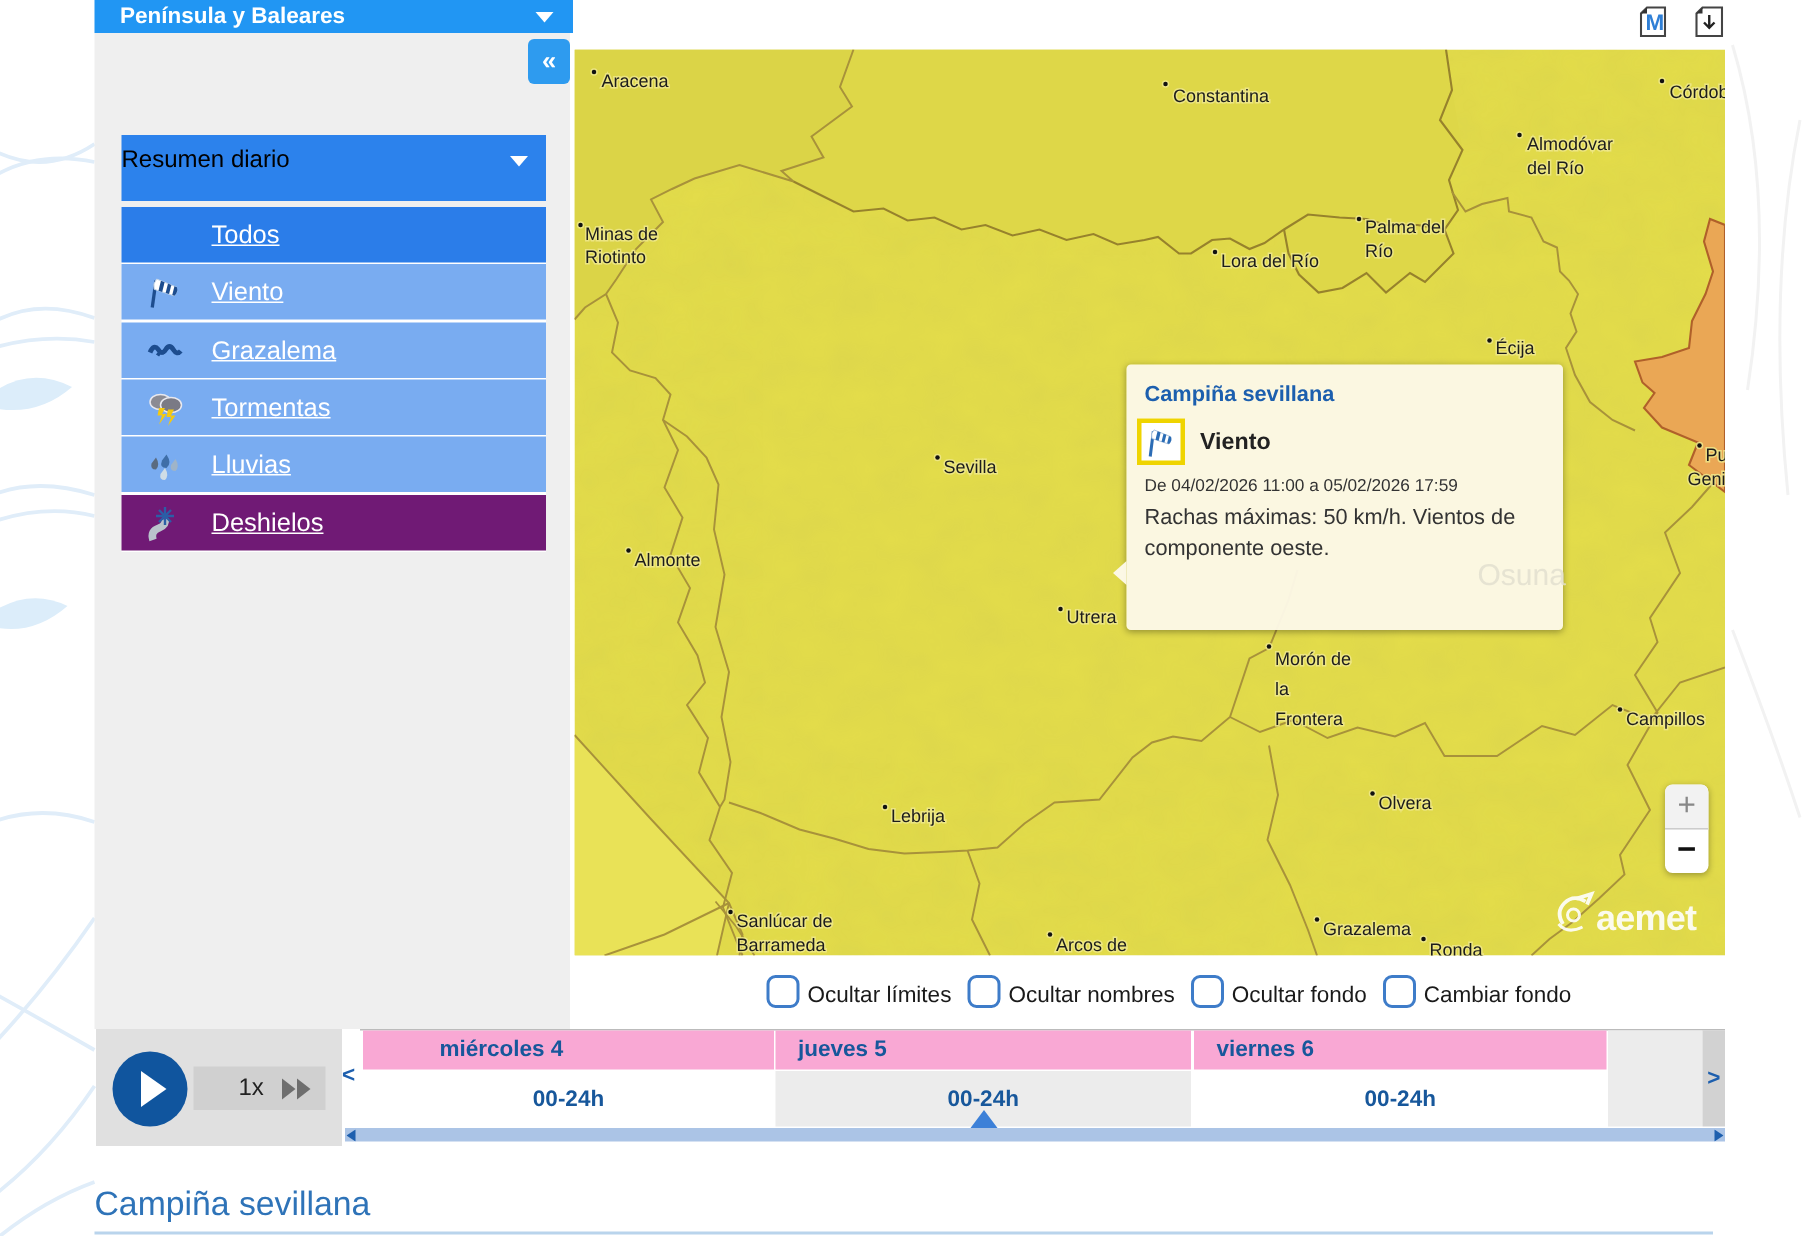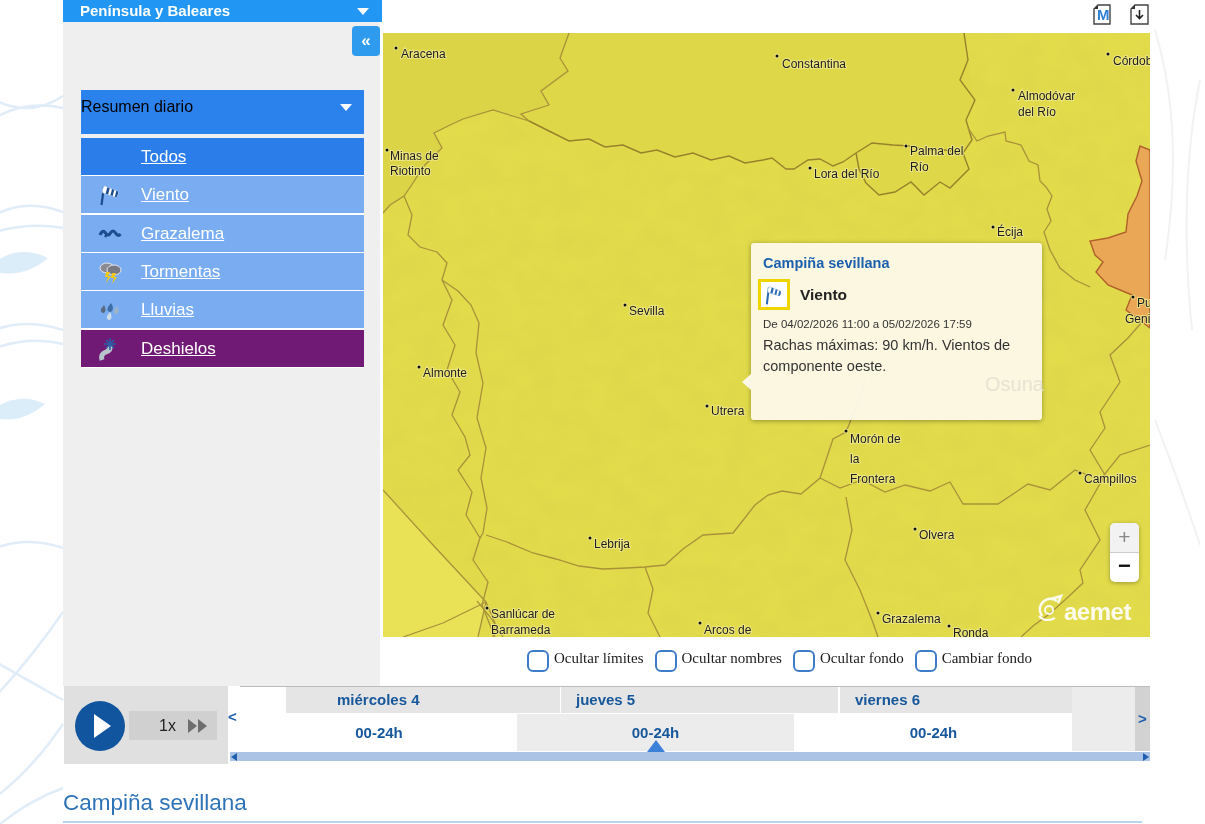--- a/index.html
+++ b/index.html
@@ -36,25 +36,25 @@
   .popup .dat{font-size:11.5px;color:#333;margin-top:8px;}
   .popup .des{font-size:14.5px;color:#333;margin-top:5px;line-height:20.5px;}
   .popup .arr{position:absolute;left:-9px;top:131px;width:0;height:0;
       border-top:8px solid transparent;border-bottom:8px solid transparent;
       border-right:9px solid rgba(253,249,234,0.97);}
   
   .cbrow{left:396px;top:648px;width:767px;height:26px;display:flex;justify-content:center;
          align-items:center;gap:11px;font-size:15px;color:#1a1a1a;}
   .cb{width:18px;height:18px;border:2px solid #3e7cc9;border-radius:6px;background:#fff;
       margin-right:5px;flex:none;}
-  .cbrow .it{display:flex;align-items:flex-start;font-family:Liberation Serif, serif;}
+  .cbrow .it{display:flex;align-items:flex-end;}
   
   .tl-topline{left:240px;top:686px;width:910px;height:1px;background:#bbb;}
-  .hcell{top:687px;height:26px;background:#e5e5e5;color:#17579b;font-weight:bold;
-         font-size:15px;line-height:26px;margin-left:44px;}
+  .hcell{top:687px;height:26px;background:#f9a8d4;color:#17579b;font-weight:bold;
+         font-size:15px;line-height:26px;}
   .vcell{top:714px;height:37px;background:#fff;color:#17579b;font-weight:bold;
          font-size:15px;line-height:37px;text-align:center;}
   .tl-extra{left:1072px;top:687px;width:63px;height:64px;background:#ececec;}
   .tl-right{left:1135px;top:687px;width:15px;height:64px;background:#d2d2d2;
             color:#1d5fae;font-weight:bold;font-size:15px;text-align:center;line-height:64px;}
   .tl-left{left:228px;top:687px;width:12px;height:64px;color:#1d5fae;font-weight:bold;
            font-size:15px;line-height:60px;}
   .scrollb{left:230px;top:752px;width:920px;height:9px;background:#abc4e6;}
   .smark{left:647px;top:740px;width:0;height:0;border-left:9px solid transparent;
          border-right:9px solid transparent;border-bottom:12px solid #3c80d8;}
@@ -276,21 +276,21 @@
             <path d="M7 3 L21 5 Q 23 8 21 11 L7 10 Q 5 6.5 7 3 Z" fill="#fff" stroke="#9db9d8" stroke-width="0.6"></path>
             <path d="M10 3.4 L12.6 3.8 L12.6 10.4 L10 10.2 Z" fill="#2b6cb5"></path>
             <path d="M15 4.1 L17.4 4.4 L17.4 10.7 L15 10.6 Z" fill="#2b6cb5"></path>
             <path d="M19.6 4.8 L21.4 5.1 Q 23 8 21.2 10.9 L19.6 10.8 Z" fill="#2b6cb5"></path>
           </g>
         </svg>
       </div>
     <span class="vname">Viento</span>
   </div>
   <div class="dat">De 04/02/2026 11:00 a 05/02/2026 17:59</div>
-  <div class="des">Rachas máximas: 90 km/h. Vientos de componente oeste.</div>
+  <div class="des">Rachas máximas: 50 km/h. Vientos de componente oeste.</div>
 </div>
 
 <div class="abs" style="left:1110px;top:523px;width:29px;height:59px;background:#fff;border-radius:5px;
      box-shadow:0 1px 4px rgba(0,0,0,0.3);overflow:hidden;">
   <div style="height:29px;background:#f2f2f2;border-bottom:1px solid #ccc;color:#888;font-size:21px;
        line-height:28px;text-align:center;">+</div>
   <div style="height:29px;color:#111;font-size:22px;font-weight:bold;line-height:26px;text-align:center;">−</div>
 </div>
 
 <div class="abs cbrow">

